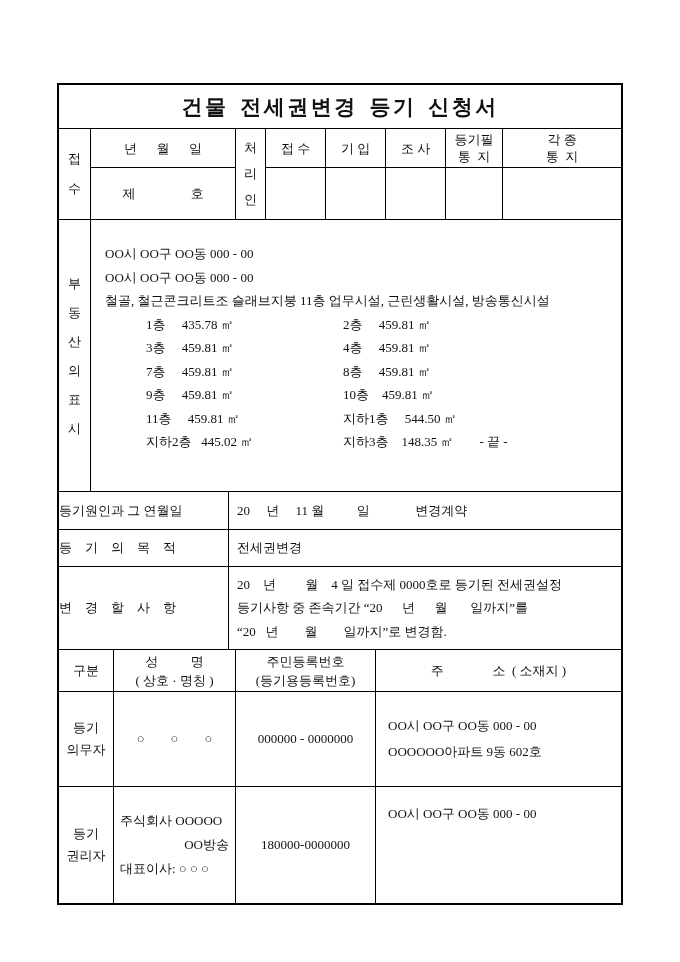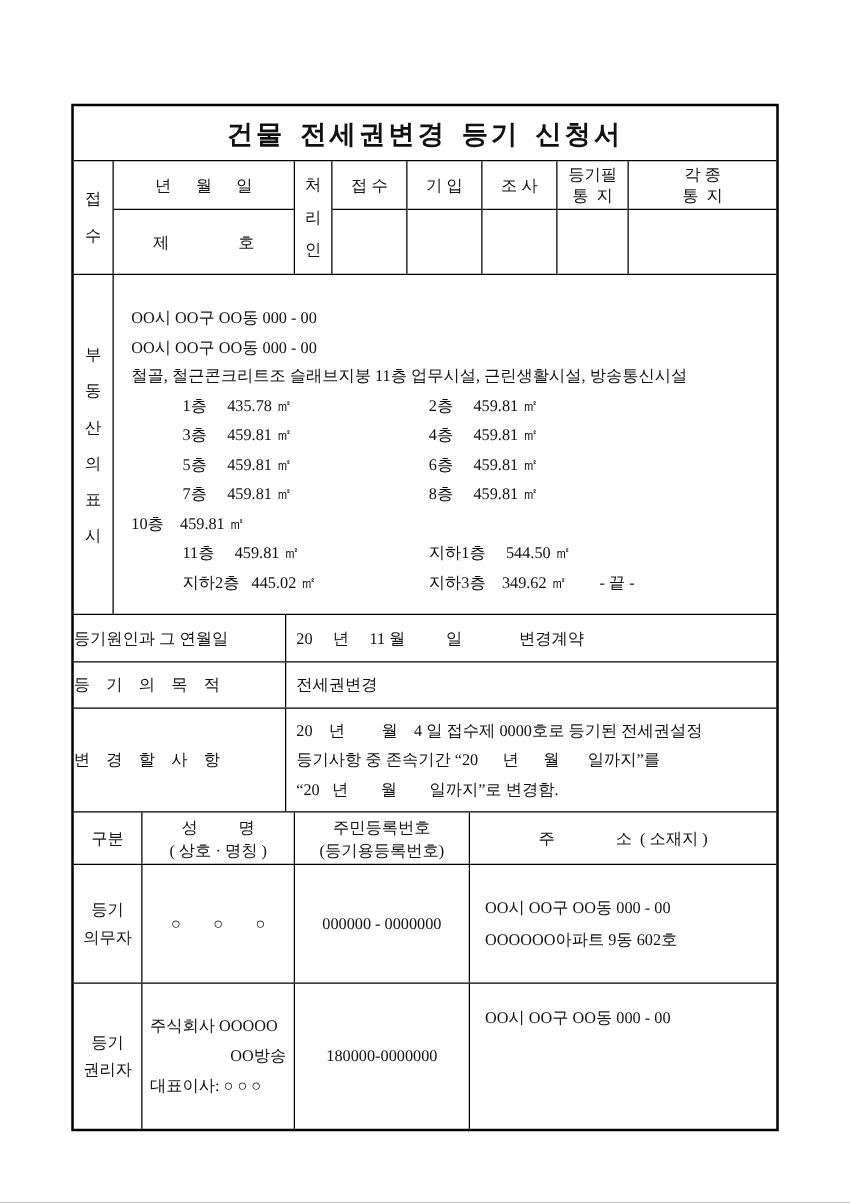--- a/index.html
+++ b/index.html
@@ -145,37 +145,34 @@
         <div data-bind="property.building">철골, 철근콘크리트조 슬래브지붕 11층 업무시설, 근린생활시설, 방송통신시설</div>
         <div class="floor-row">
           <div class="fl" data-bind="property.floors.0.left">1층     435.78 ㎡</div>
           <div class="fr" data-bind="property.floors.0.right">2층     459.81 ㎡</div>
         </div>
         <div class="floor-row">
           <div class="fl" data-bind="property.floors.1.left">3층     459.81 ㎡</div>
           <div class="fr" data-bind="property.floors.1.right">4층     459.81 ㎡</div>
         </div>
         <div class="floor-row">
-          <div class="fl" data-bind="property.floors.2.left">5층     459.81 ㎡</div>
-          <div class="fr" data-bind="property.floors.2.right">6층     459.81 ㎡</div>
-        </div>
-        <div class="floor-row">
           <div class="fl" data-bind="property.floors.3.left">7층     459.81 ㎡</div>
           <div class="fr" data-bind="property.floors.3.right">8층     459.81 ㎡</div>
         </div>
         <div class="floor-row">
+          <div class="fl" data-bind="property.floors.4.left">9층     459.81 ㎡</div>
           <div class="fr" data-bind="property.floors.4.right">10층    459.81 ㎡</div>
         </div>
         <div class="floor-row">
           <div class="fl" data-bind="property.floors.5.left">11층     459.81 ㎡</div>
           <div class="fr" data-bind="property.floors.5.right">지하1층     544.50 ㎡</div>
         </div>
         <div class="floor-row">
           <div class="fl" data-bind="property.floors.6.left">지하2층   445.02 ㎡</div>
-          <div class="fr" data-bind="property.floors.6.right">지하3층    349.62 ㎡        - 끝 -</div>
+          <div class="fr" data-bind="property.floors.6.right">지하3층    148.35 ㎡        - 끝 -</div>
         </div>
       </div>
     </div>
 
     <div class="row simple-row h38">
       <div class="lbl" data-bind="cause_row.label">등기원인과 그 연월일</div>
       <div class="val" data-bind="cause_row.value">20     년     11 월          일              변경계약</div>
     </div>
 
     <div class="row simple-row h37">

